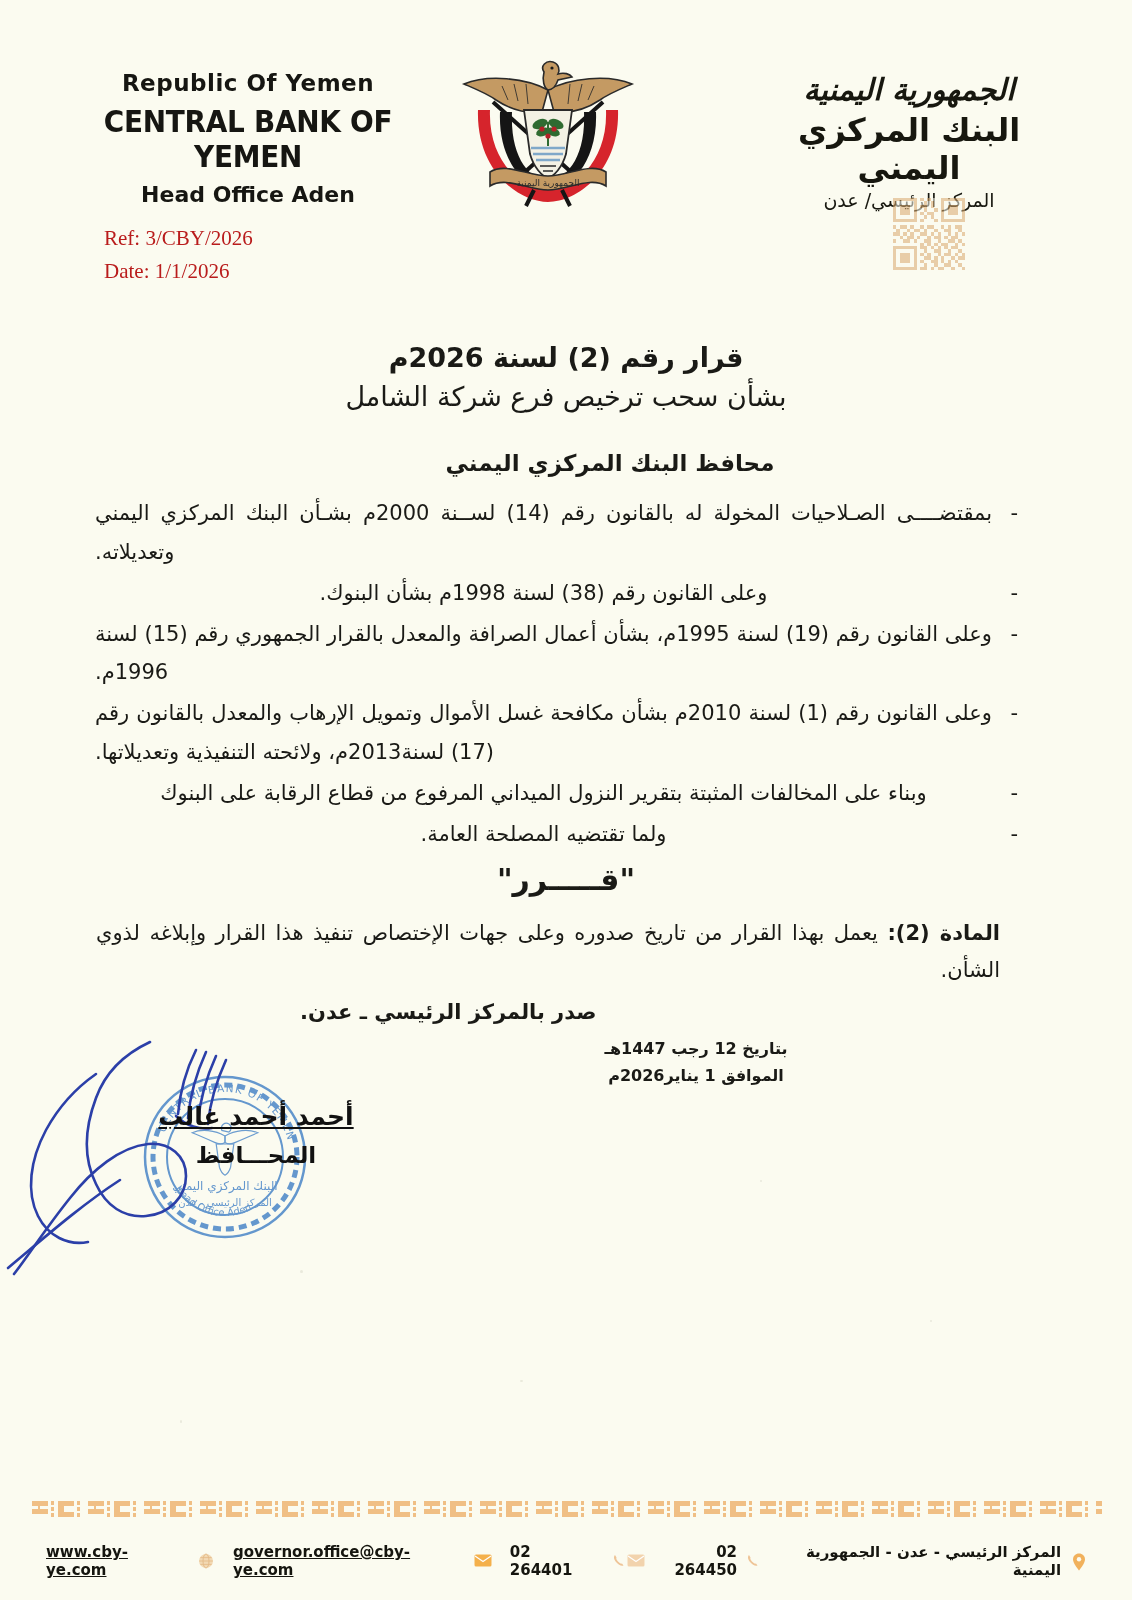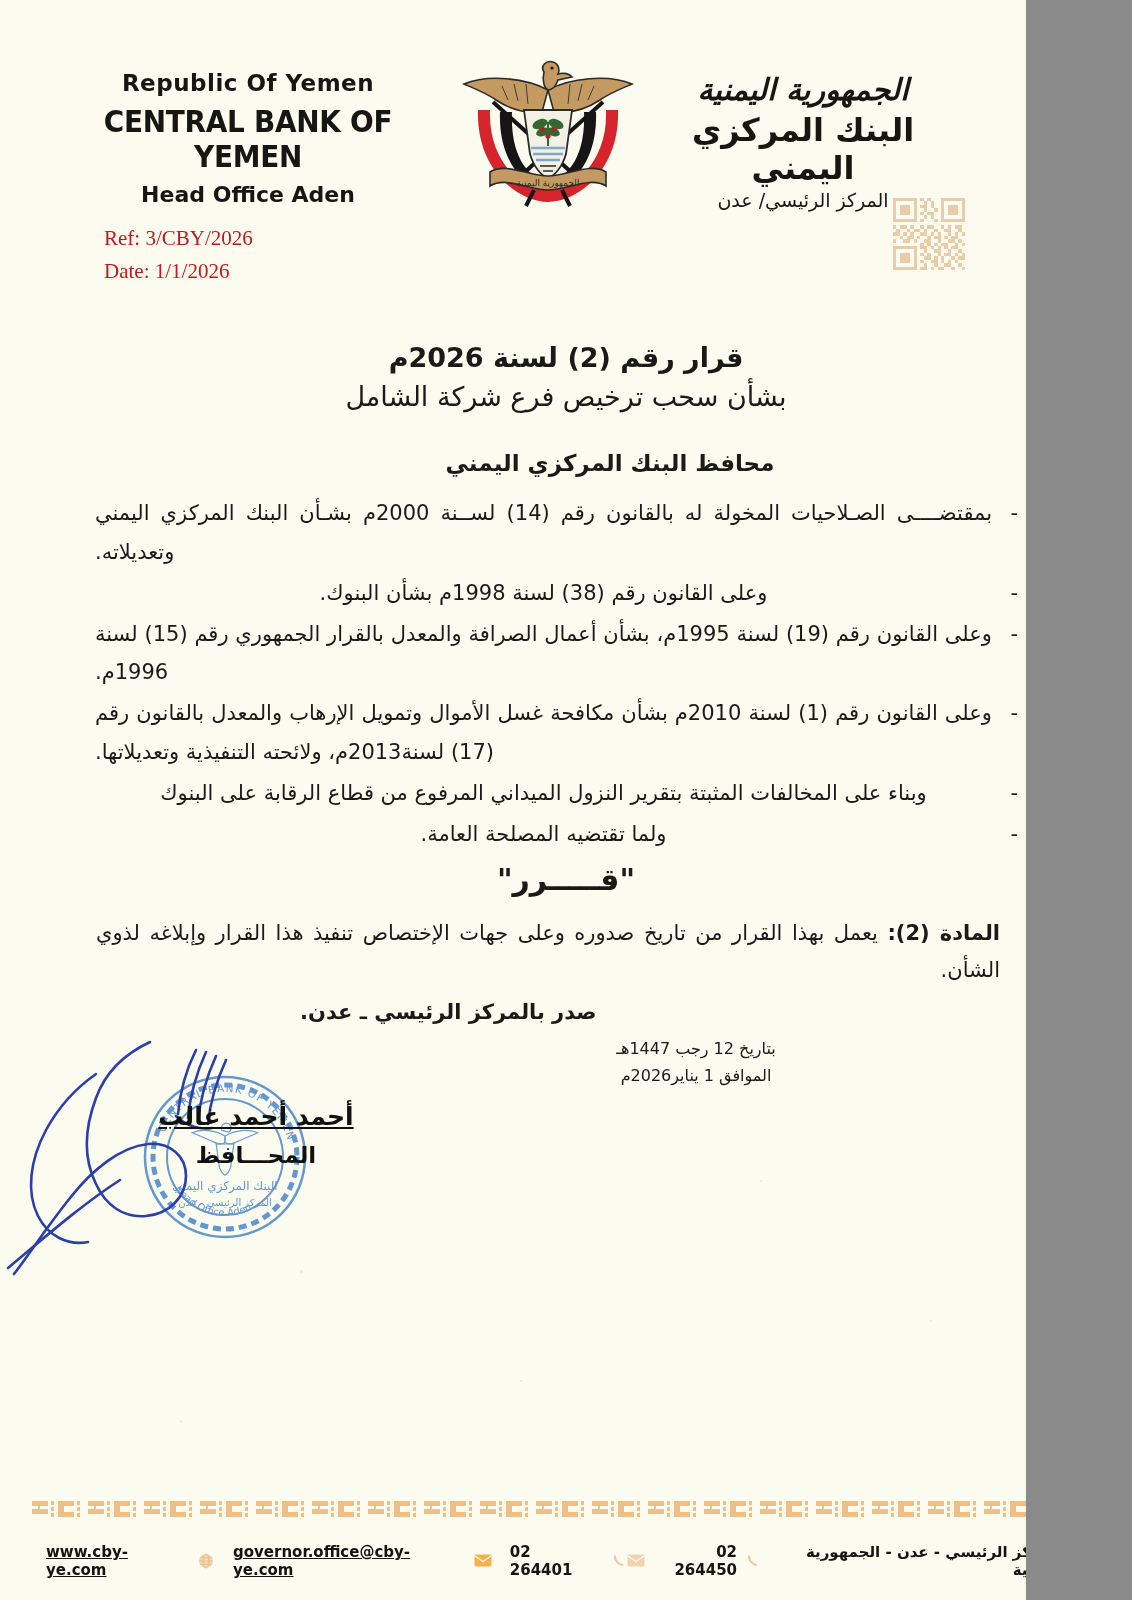--- a/index.html
+++ b/index.html
@@ -3,21 +3,21 @@
 <meta charset="utf-8">
 <style>
   * { box-sizing: border-box; margin: 0; padding: 0; }
 
   html, body {
     background: #8a8a8a;
   }
 
   .page {
     position: relative;
-    width: 1026px;
+    width: 1132px;
     height: 1600px;
     background: #fbfbf0;
     font-family: "Liberation Sans", "DejaVu Sans", sans-serif;
     color: #1a1a16;
     overflow: hidden;
   }
 
   
   .header {
     position: relative;
@@ -203,21 +203,21 @@
     font-size: 21px;
     font-weight: 700;
     margin-top: 10px;
   }
 
   .datelines {
     margin-top: 12px;
     text-align: center;
     padding-left: 260px;
     font-size: 16px;
-    font-weight: 400;
+    font-weight: 700;
     line-height: 1.65;
   }
 
   
   .sig-area {
     position: absolute;
     left: 0;
     top: 1030px;
     width: 560px;
     height: 280px;

